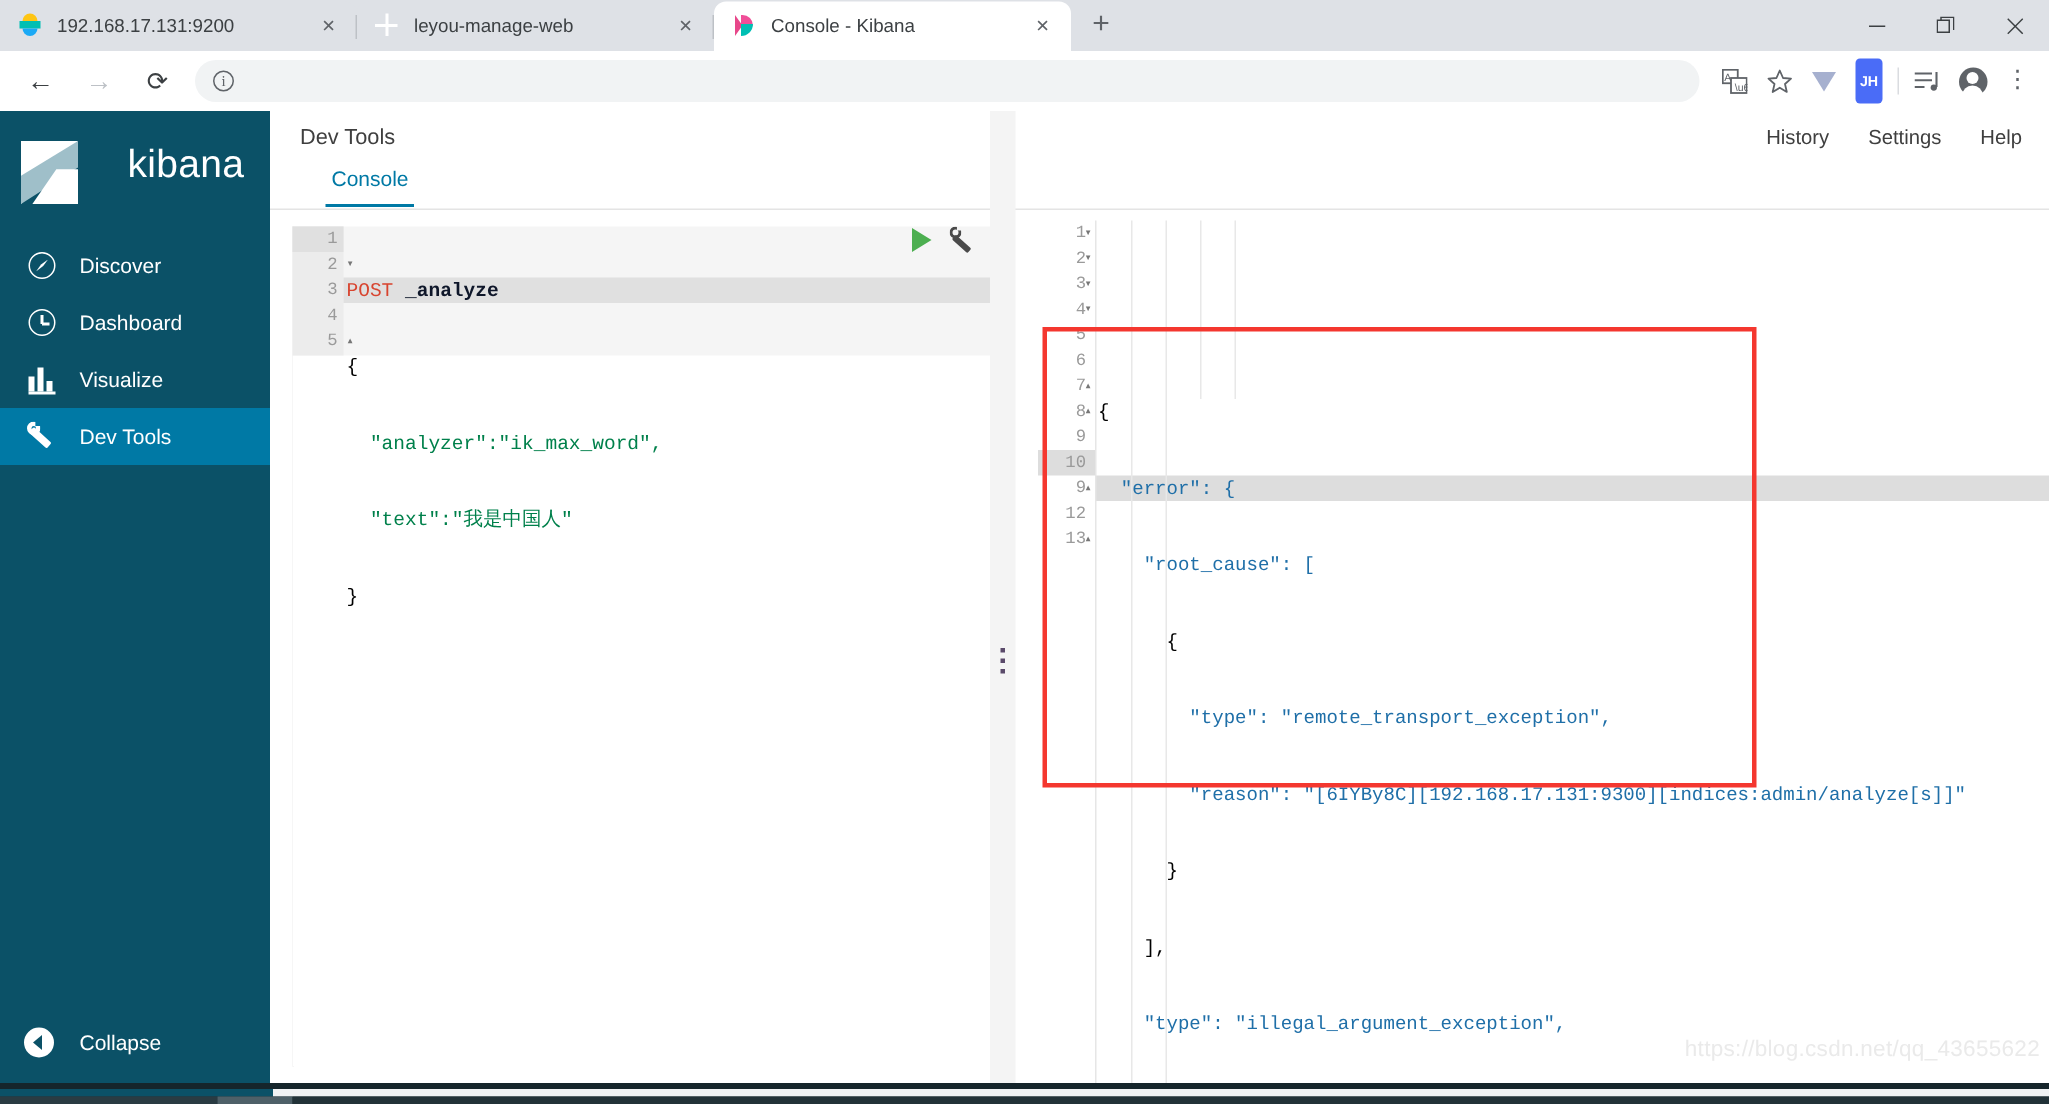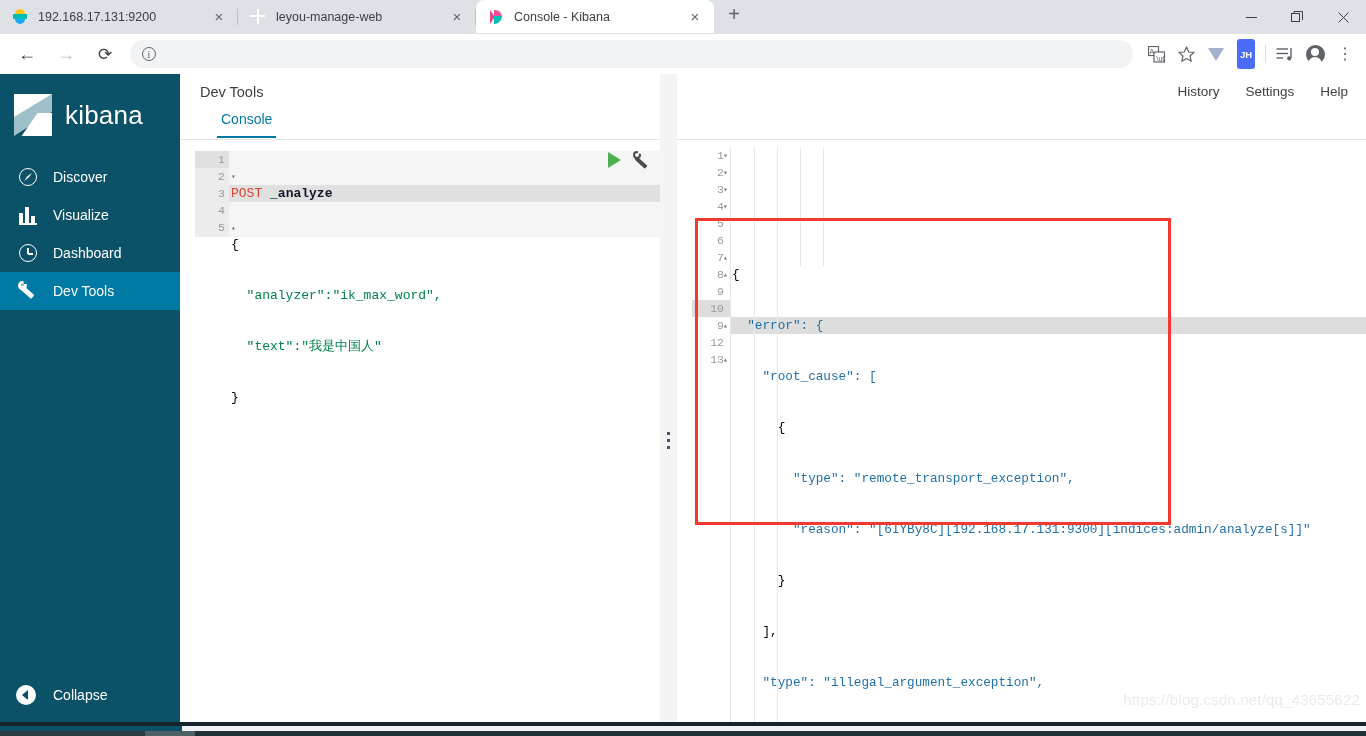--- a/index.html
+++ b/index.html
@@ -11,21 +11,21 @@
   }
 
   
   .browser-chrome {
     position: absolute; top: 0; left: 0;
     width: 1366px; height: 34px;
     background: #dee1e6;
   }
   .tabstrip {
     position: absolute; left: 0; top: 0;
-    height: 34px; display: flex; align-items: flex-start;
+    height: 34px; display: flex; align-items: center;
   }
   .tab {
     position: relative;
     height: 33px;
     width: 238px;
     display: flex; align-items: center;
     padding: 0 8px 0 12px;
     font-size: 12.5px; color: #3c4043;
     border-top-left-radius: 8px; border-top-right-radius: 8px;
   }
@@ -120,21 +120,21 @@
   .page {
     position:absolute; top:74px; left:0; width:1366px; height:652px;
     background:#ffffff;
   }
 
   
   .sidebar {
     position:absolute; left:0; top:0; width:180px; height: 652px;
     background:#0b5167;
   }
-  .kb-logo { display:flex; align-items:center; padding: 20px 0 22px 14px; }
+  .kb-logo { display:flex; align-items:flex-start; padding: 20px 0 22px 14px; gap: 20px; }
   .kb-mark {
     width: 38px; height: 42px; position:relative; margin-right: 13px;
   }
   .kb-mark .m1 { position:absolute; left:0;top:0;width:38px;height:42px;background:#ffffff;
     clip-path: polygon(0 0, 100% 0, 0 100%);}
   .kb-mark .m2 { position:absolute; left:0;top:0;width:38px;height:42px;background:#9fbfc9;
     clip-path: polygon(100% 0, 100% 42%, 0 100%, 0 55%);}
   .kb-mark .m3 { position:absolute; left:0;top:0;width:38px;height:42px;background:#ffffff;
     clip-path: polygon(62% 45%, 100% 45%, 100% 100%, 20% 100%);}
   .kb-word { color:#fff; font-size: 26px; font-weight: 400; letter-spacing: .2px;}
@@ -433,38 +433,38 @@
       <span class="nav-ic">
         <span class="ic-circle ic-discover">
             <span class="needle"></span>
           </span>
       </span>
       <span>Discover</span>
     </div>
 
     <div class="nav-item">
       <span class="nav-ic">
+        <span class="ic-circle ic-dash">
+            <span class="clock"></span>
+            <span class="clock2"></span>
+          </span>
+      </span>
+      <span>Dashboard</span>
+    </div>
+
+    <div class="nav-item">
+      <span class="nav-ic">
         <span class="ic-visualize">
             <i class="l"></i>
             <i class="m"></i>
             <i class="r"></i>
             <span class="base"></span>
           </span>
       </span>
       <span>Visualize</span>
-    </div>
-
-    <div class="nav-item">
-      <span class="nav-ic">
-        <span class="ic-circle ic-dash">
-            <span class="clock"></span>
-            <span class="clock2"></span>
-          </span>
-      </span>
-      <span>Dashboard</span>
     </div>
 
 
     <div class="nav-item active">
       <span class="nav-ic">
         <span class="ic-wrench">
             <span class="head"></span>
             <span class="handle"></span>
           </span>
       </span>

